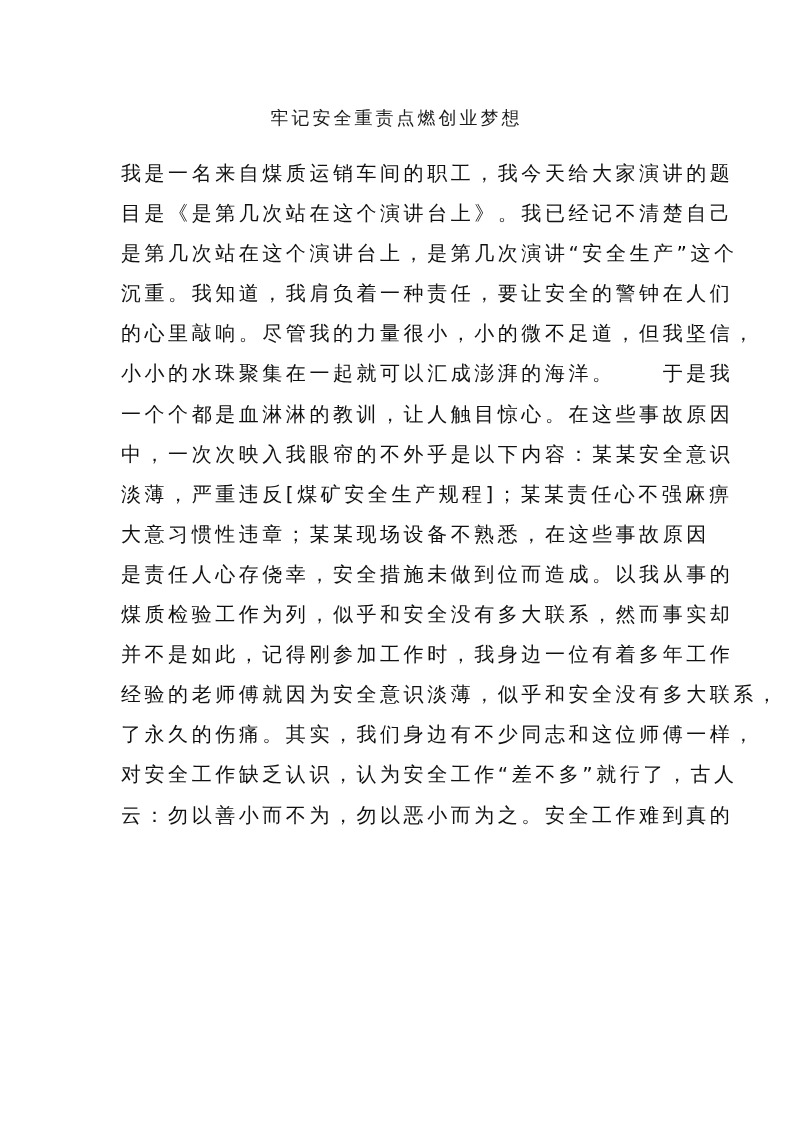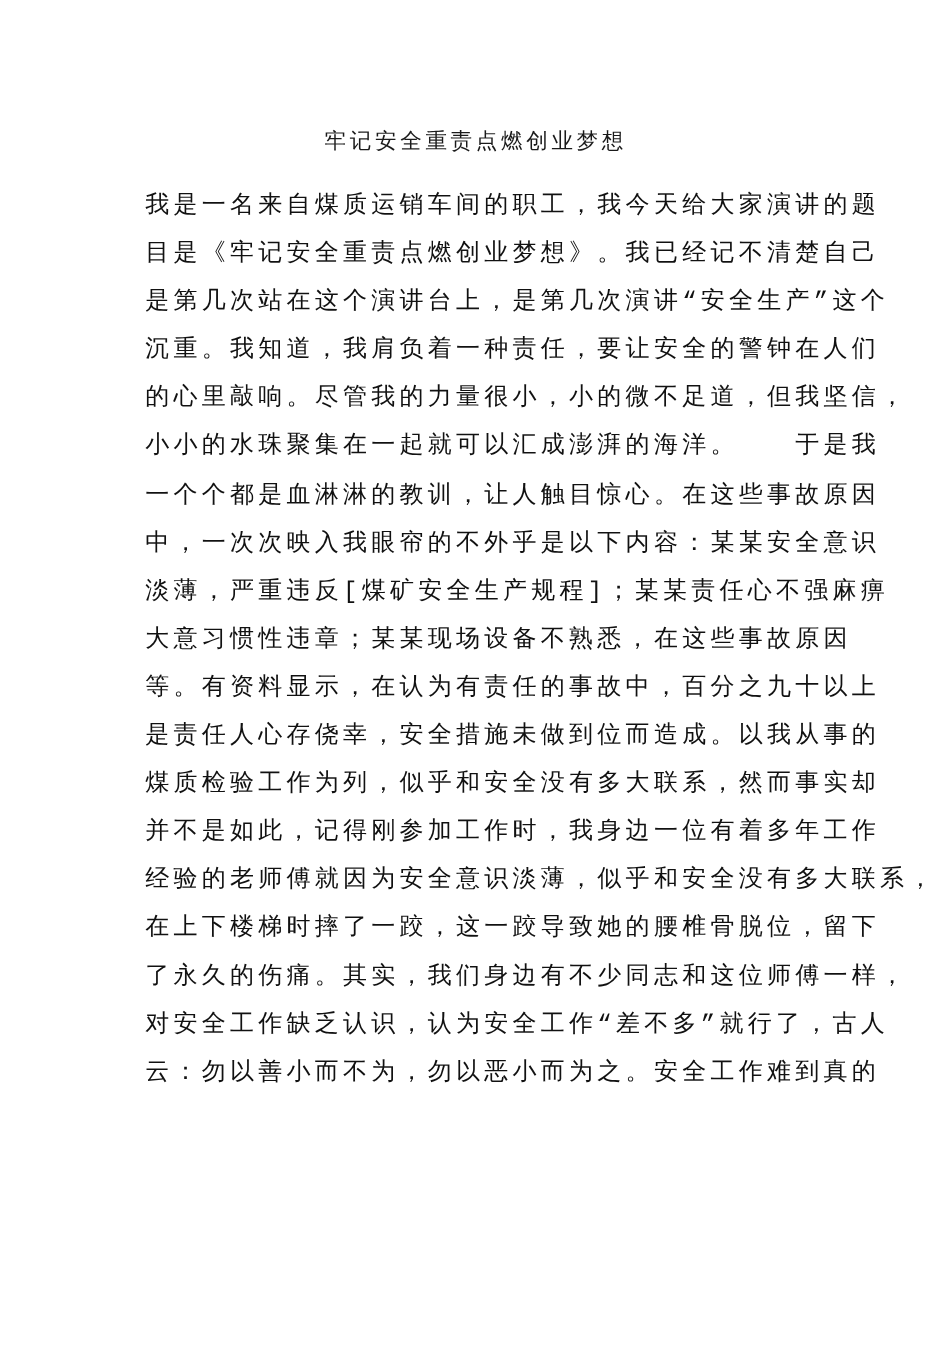--- a/index.html
+++ b/index.html
@@ -32,50 +32,47 @@
     font-size: 18px;
     letter-spacing: 3px;
     line-height: 28px;
     color: #1a1a1a;
   }
   .body-text {
     position: absolute;
     left: 121px;
     top: 155px;
     width: 556px;
-    font-family: Liberation Mono, monospace;
   }
   .line {
     height: 40.1px;
     line-height: 36px;
     font-size: 20px;
     letter-spacing: 3.55px;
     white-space: nowrap;
     color: #111111;
   }
 </style>
 </head>
 <body>
 
 <div class="page">
   <div class="title">牢记安全重责点燃创业梦想</div>
   <div class="body-text">
     <div class="line">我是一名来自煤质运销车间的职工，我今天给大家演讲的题</div>
-    <div class="line">目是《牢记安全重责点燃创业梦想》。我已经记不清楚自己</div>
+    <div class="line">目是《是第几次站在这个演讲台上》。我已经记不清楚自己</div>
     <div class="line">是第几次站在这个演讲台上，是第几次演讲“安全生产”这个</div>
     <div class="line">沉重。我知道，我肩负着一种责任，要让安全的警钟在人们</div>
     <div class="line">的心里敲响。尽管我的力量很小，小的微不足道，但我坚信，</div>
     <div class="line">小小的水珠聚集在一起就可以汇成澎湃的海洋。　　于是我</div>
     <div class="line">一个个都是血淋淋的教训，让人触目惊心。在这些事故原因</div>
     <div class="line">中，一次次映入我眼帘的不外乎是以下内容：某某安全意识</div>
     <div class="line">淡薄，严重违反[煤矿安全生产规程]；某某责任心不强麻痹</div>
     <div class="line">大意习惯性违章；某某现场设备不熟悉，在这些事故原因</div>
-    <div class="line">等。有资料显示，在认为有责任的事故中，百分之九十以上</div>
     <div class="line">是责任人心存侥幸，安全措施未做到位而造成。以我从事的</div>
     <div class="line">煤质检验工作为列，似乎和安全没有多大联系，然而事实却</div>
     <div class="line">并不是如此，记得刚参加工作时，我身边一位有着多年工作</div>
     <div class="line">经验的老师傅就因为安全意识淡薄，似乎和安全没有多大联系，</div>
-    <div class="line">在上下楼梯时摔了一跤，这一跤导致她的腰椎骨脱位，留下</div>
     <div class="line">了永久的伤痛。其实，我们身边有不少同志和这位师傅一样，</div>
     <div class="line">对安全工作缺乏认识，认为安全工作“差不多”就行了，古人</div>
     <div class="line">云：勿以善小而不为，勿以恶小而为之。安全工作难到真的</div>
   </div>
 </div>
 
 </body></html>

